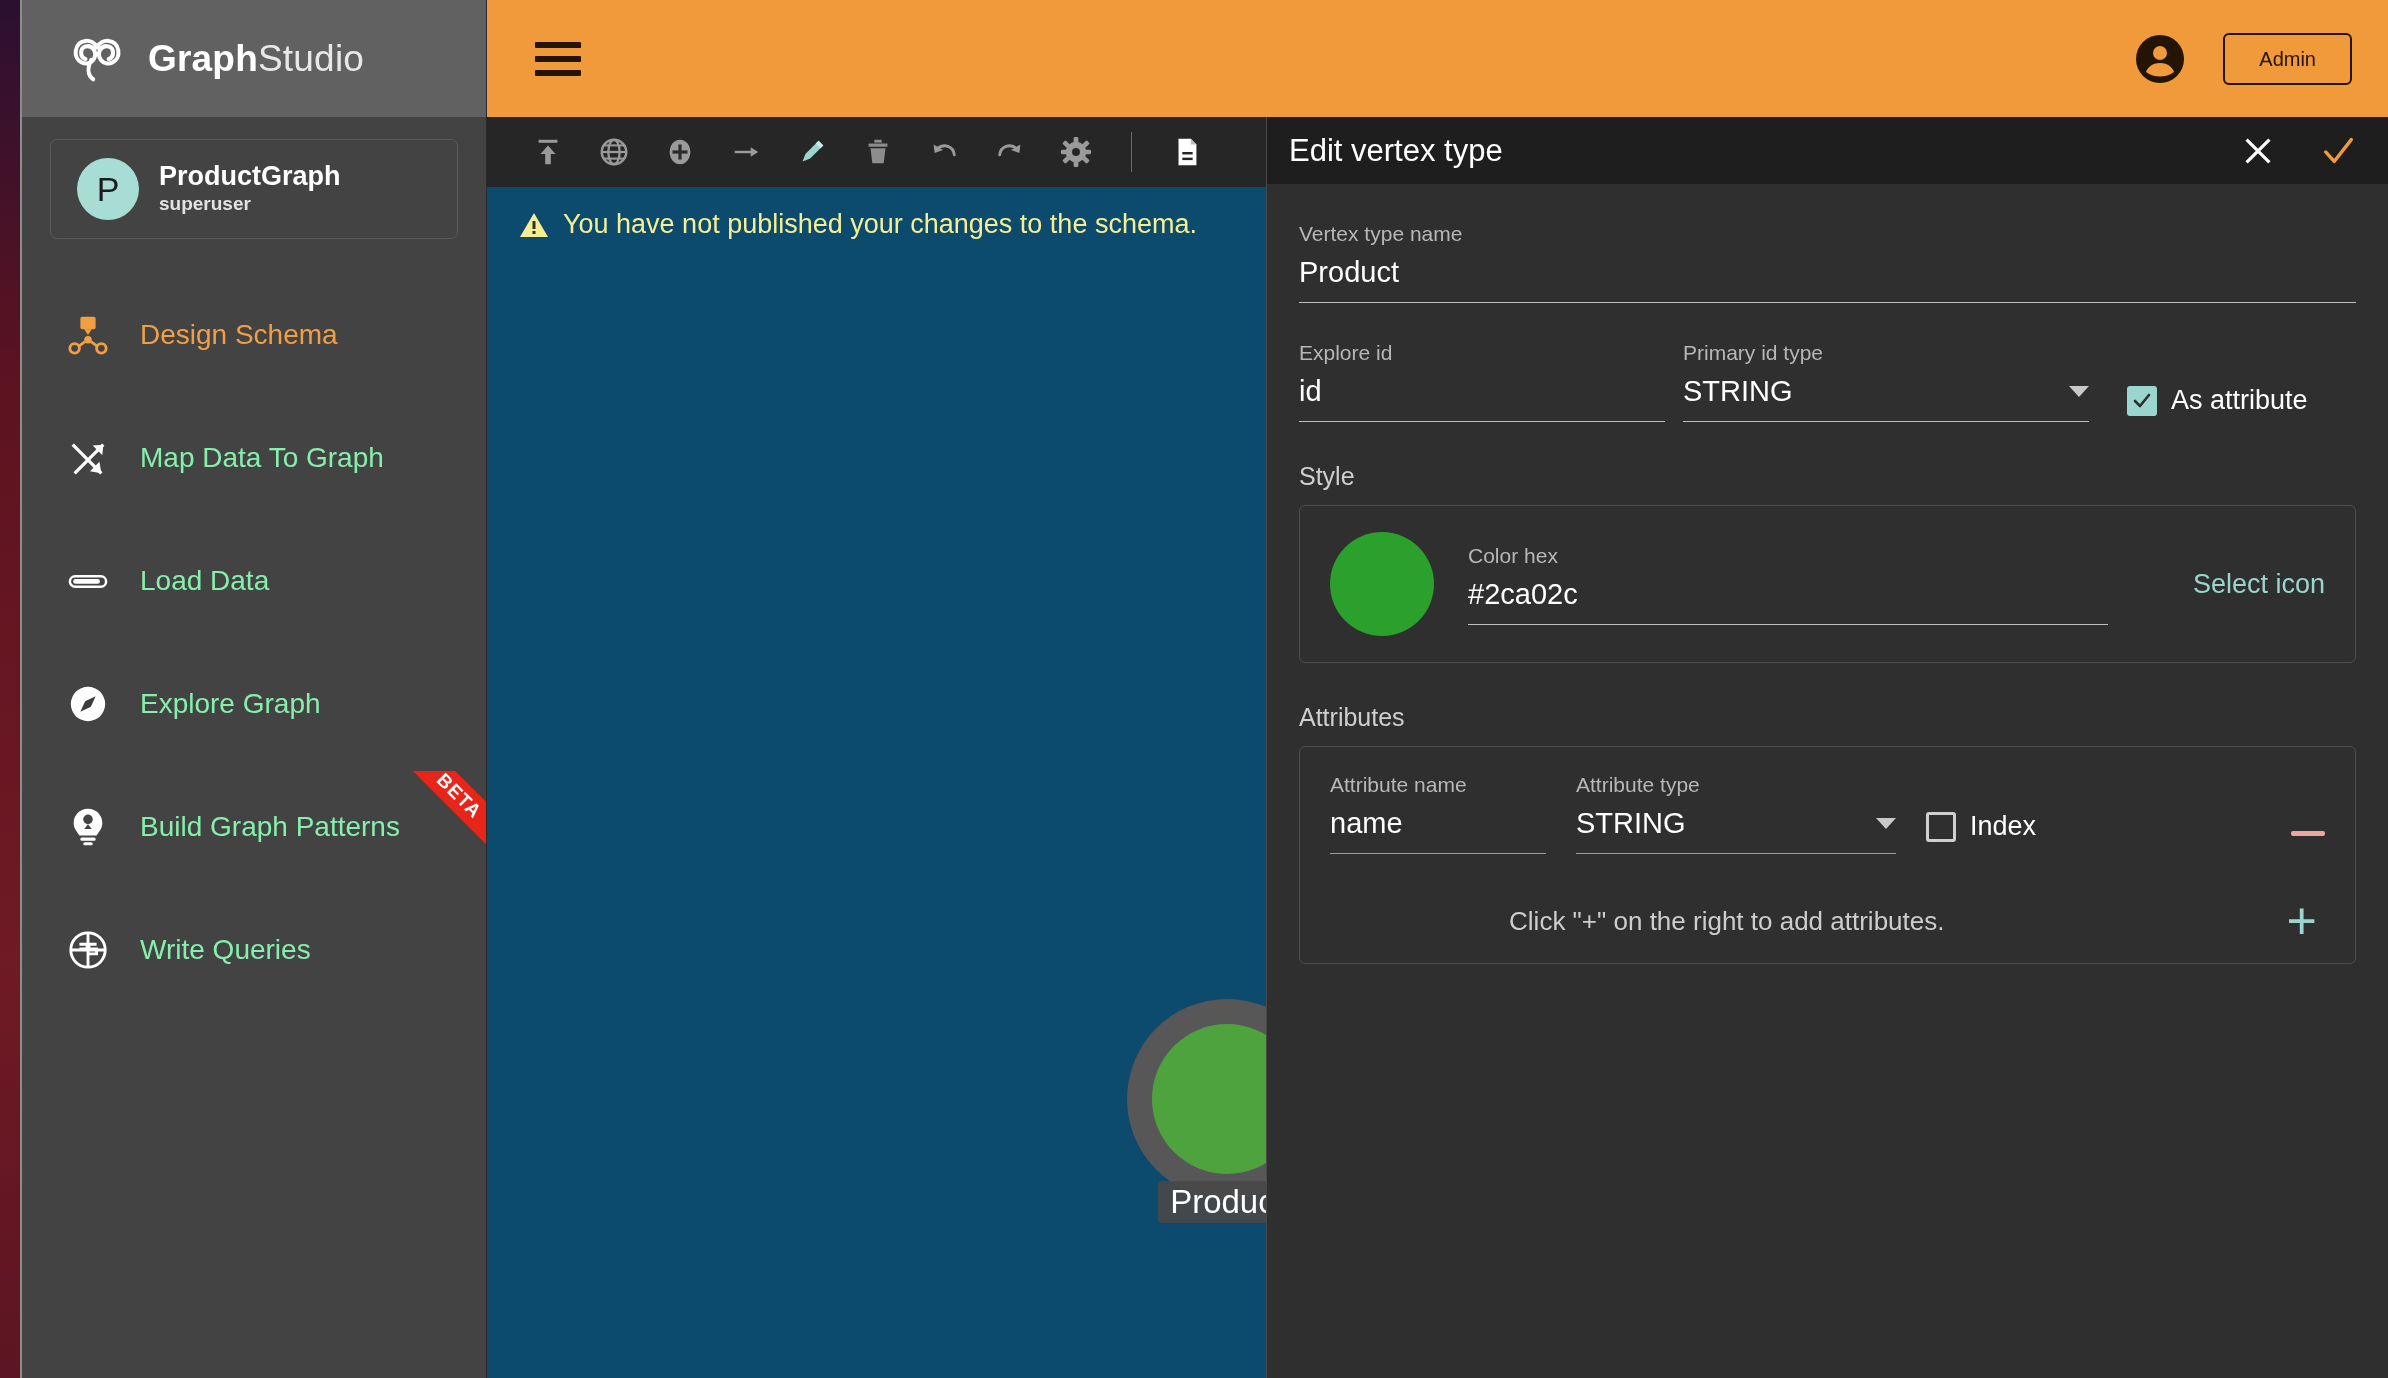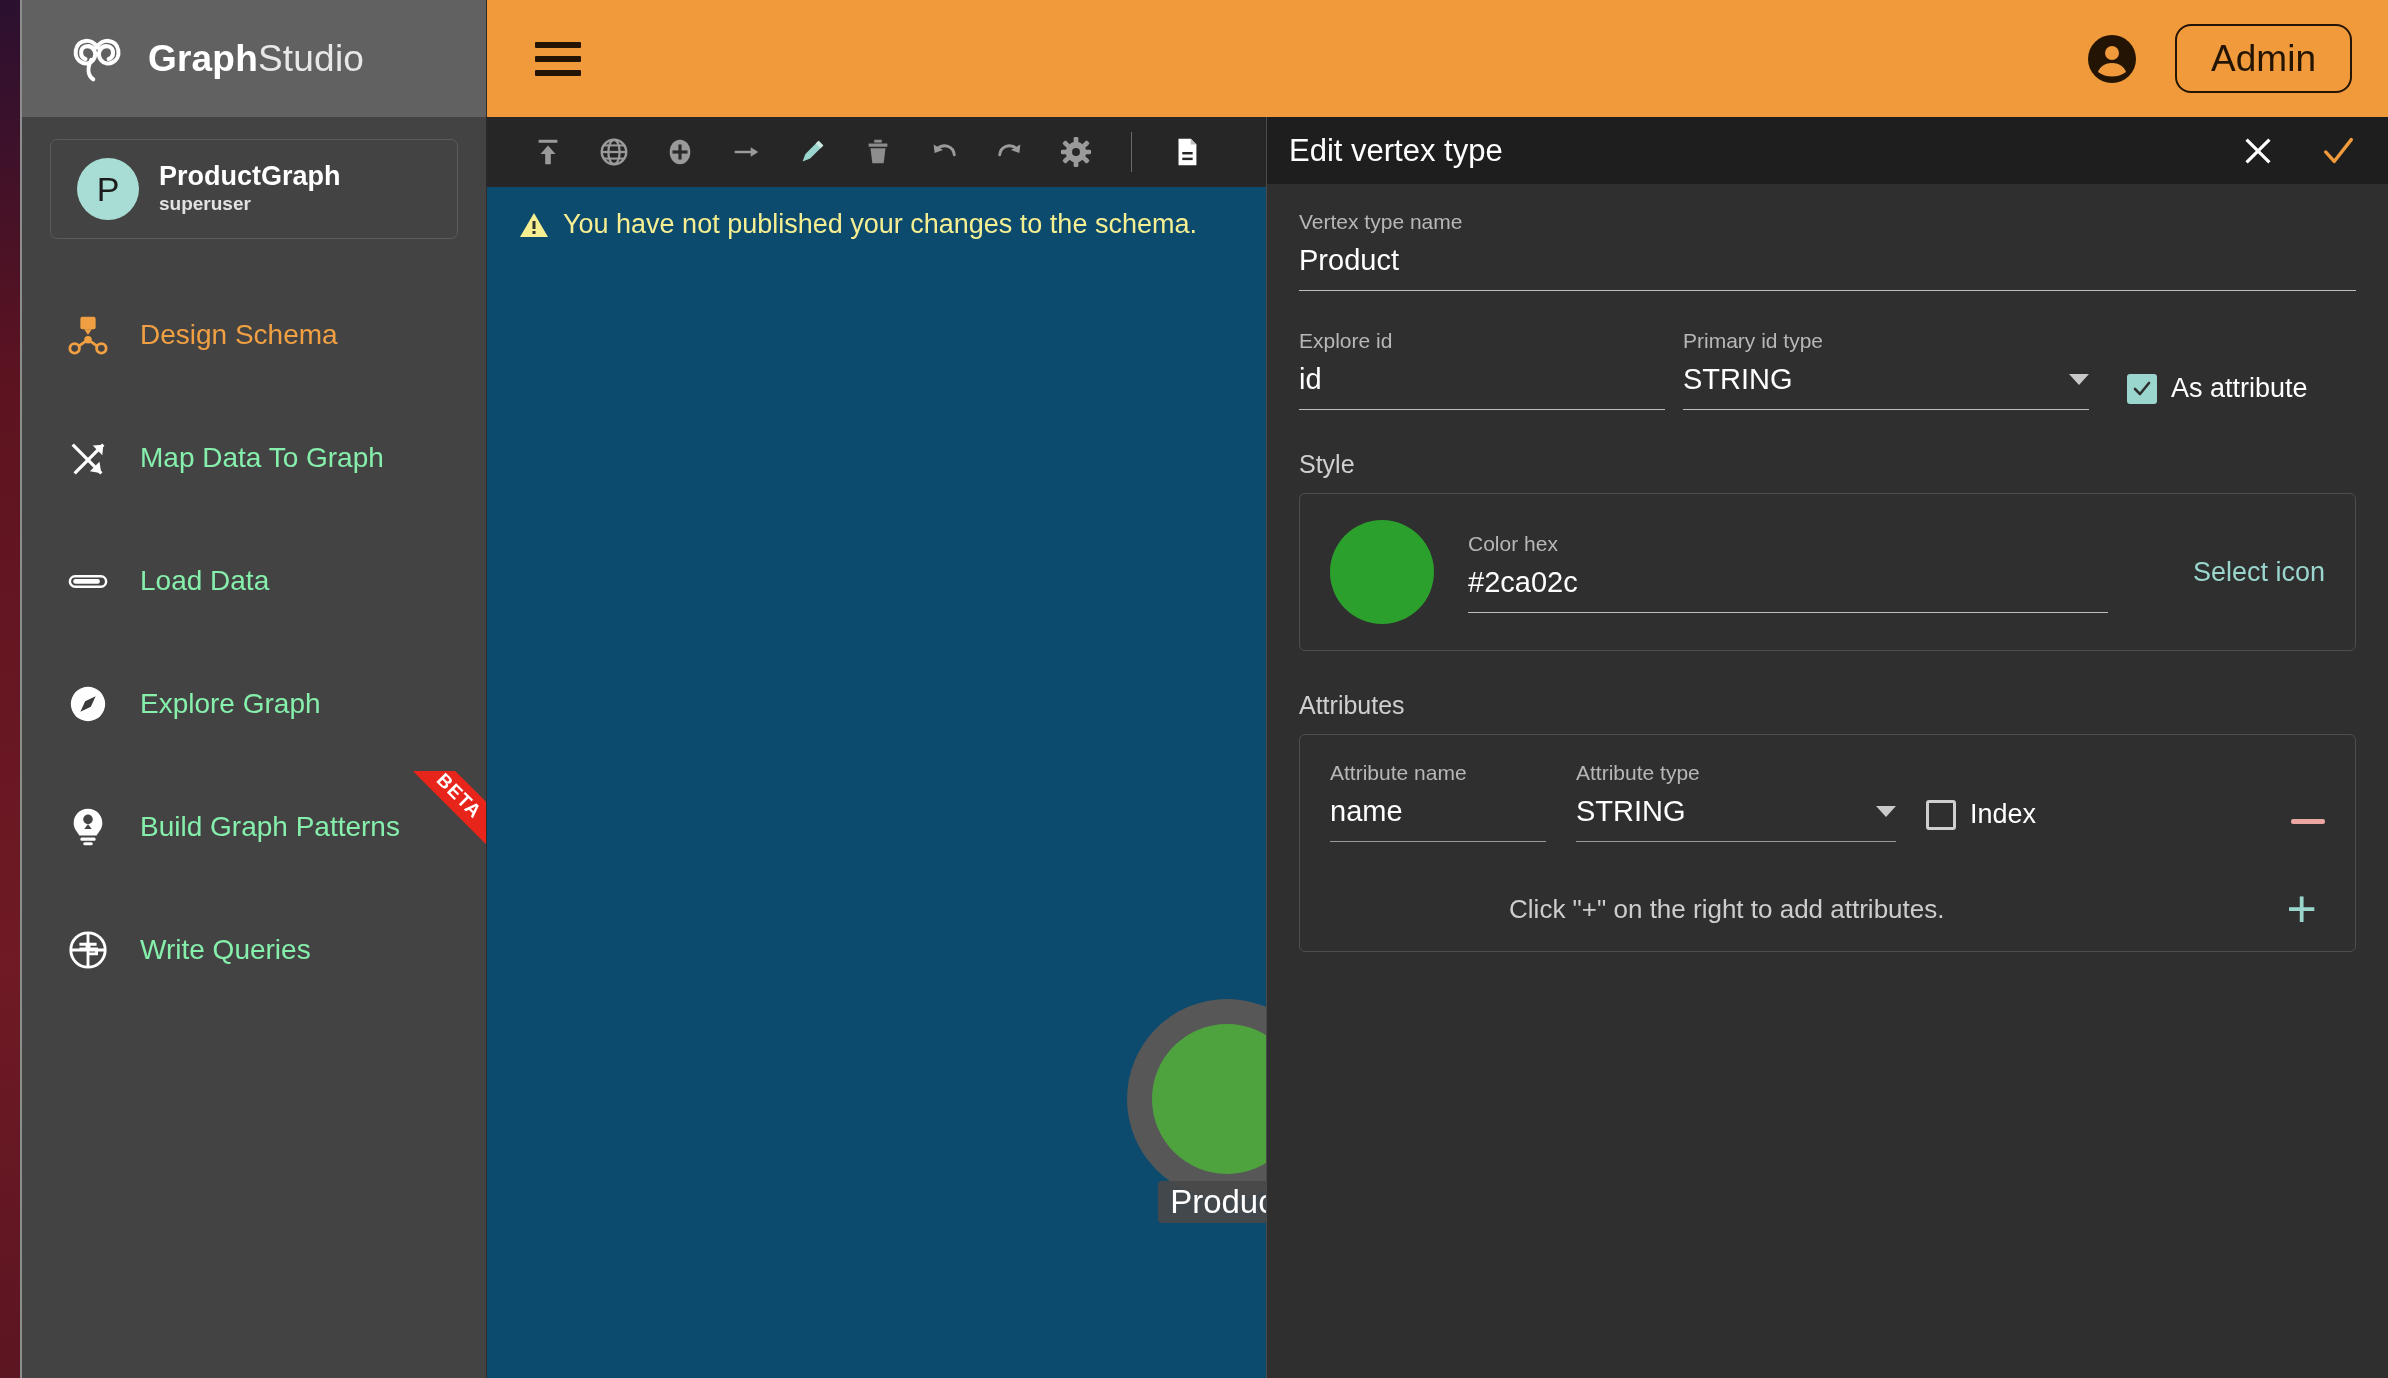--- a/index.html
+++ b/index.html
@@ -85,22 +85,22 @@
     height: 117px; flex: 0 0 117px;
     background: #f09a3c;
     display: flex; align-items: center;
     padding: 0 36px 0 48px;
   }
   .hamburger { width: 46px; height: 34px; display: flex; flex-direction: column; justify-content: space-between; }
   .hamburger span { display: block; height: 6px; background: #231403; border-radius: 1px; }
   .topbar-right { margin-left: auto; display: flex; align-items: center; gap: 38px; }
   .account-icon { width: 50px; height: 50px; }
   .admin-btn {
-    border: 2px solid #231403; border-radius: 16px;
-    color: #231403; font-size: 37px;
+    border: 2px solid #231403; border-radius: 6px;
+    color: #231403; font-size: 20px;
     padding: 14px 34px; background: transparent;
     line-height: 1;
   }
 
   .body-area { flex: 1 1 auto; display: flex; min-height: 0; background: #2f2f2f; }
 
   .canvas-col { flex: 1 1 auto; display: flex; flex-direction: column; min-width: 0; position: relative; }
   .toolbar {
     height: 70px; flex: 0 0 70px;
     background: #262626;
@@ -142,20 +142,21 @@
     display: inline-block; padding: 2px 12px; border-radius: 4px;
   }
 
   
   .panel {
     width: 1122px; flex: 0 0 1122px;
     background: #2f2f2f;
     border-left: 1px solid #4a4a4a;
     display: flex; flex-direction: column;
     min-height: 0;
+    gap: 12px;
   }
   .panel-head {
     height: 67px; flex: 0 0 67px;
     background: #1e1e1e;
     display: flex; align-items: center;
     padding: 0 28px 0 22px;
   }
   .panel-title { font-size: 31px; color: #ffffff; font-weight: 400; }
   .panel-actions { margin-left: auto; display: flex; align-items: center; gap: 36px; }
   .icon-btn { width: 44px; height: 44px; display: flex; align-items: center; justify-content: center; }

